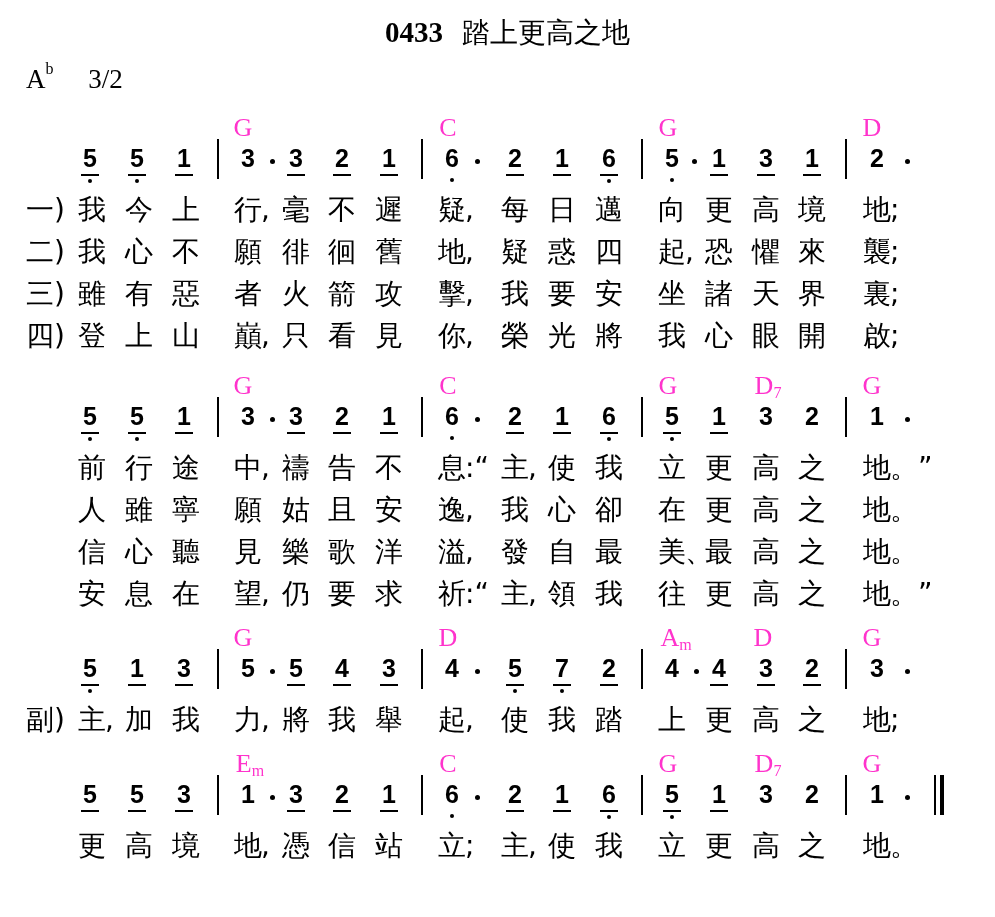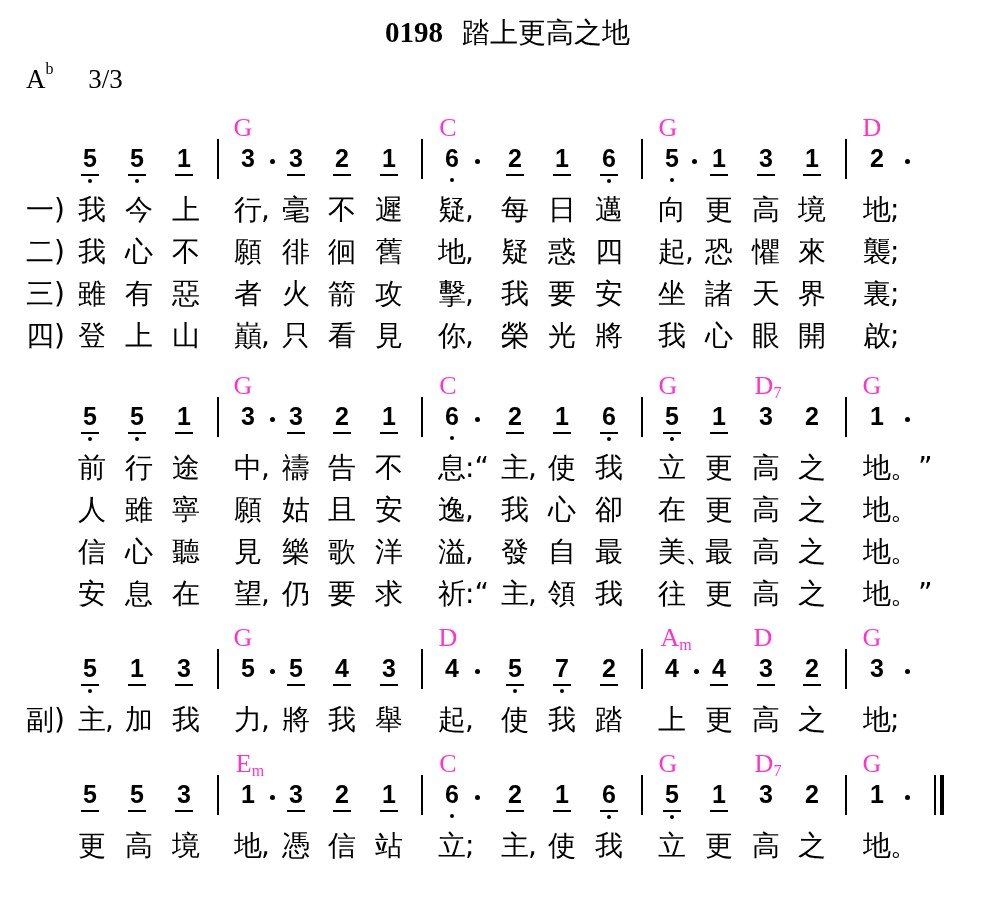--- a/index.html
+++ b/index.html
@@ -30,26 +30,26 @@
 
   .lyric { position: absolute; font-family: "DejaVu Sans", sans-serif; font-size: 28px; line-height: 32px;
            width: 34px; margin-left: -17px; text-align: center; white-space: nowrap; }
   .lyric .p { position: absolute; left: 30px; top: 0; }
   .prefix { position: absolute; font-family: "DejaVu Sans", sans-serif; font-size: 28px; line-height: 32px; white-space: nowrap; }
 </style>
 </head>
 <body>
 
 <div class="title">
-  <span class="num">0198</span>
+  <span class="num">0433</span>
   <span class="name">踏上更高之地</span>
 </div>
 <div class="key">
   <span>A</span><sup>b</sup>
-  <span class="meter">3/3</span>
+  <span class="meter">3/2</span>
 </div>
 
 <div id="score">
     <div class="chord" style="left: 243px; top: 113px; color: rgb(255, 51, 204);">G</div>
     <div class="chord" style="left: 448px; top: 113px; color: rgb(255, 51, 204);">C</div>
     <div class="chord" style="left: 668px; top: 113px; color: rgb(255, 51, 204);">G</div>
     <div class="chord" style="left: 872px; top: 113px; color: rgb(255, 51, 204);">D</div>
     <div class="note ul ld" style="left: 90px; top: 143px;">5</div>
     <div class="note ul ld" style="left: 137px; top: 143px;">5</div>
     <div class="note ul" style="left: 184px; top: 143px;">1</div>

